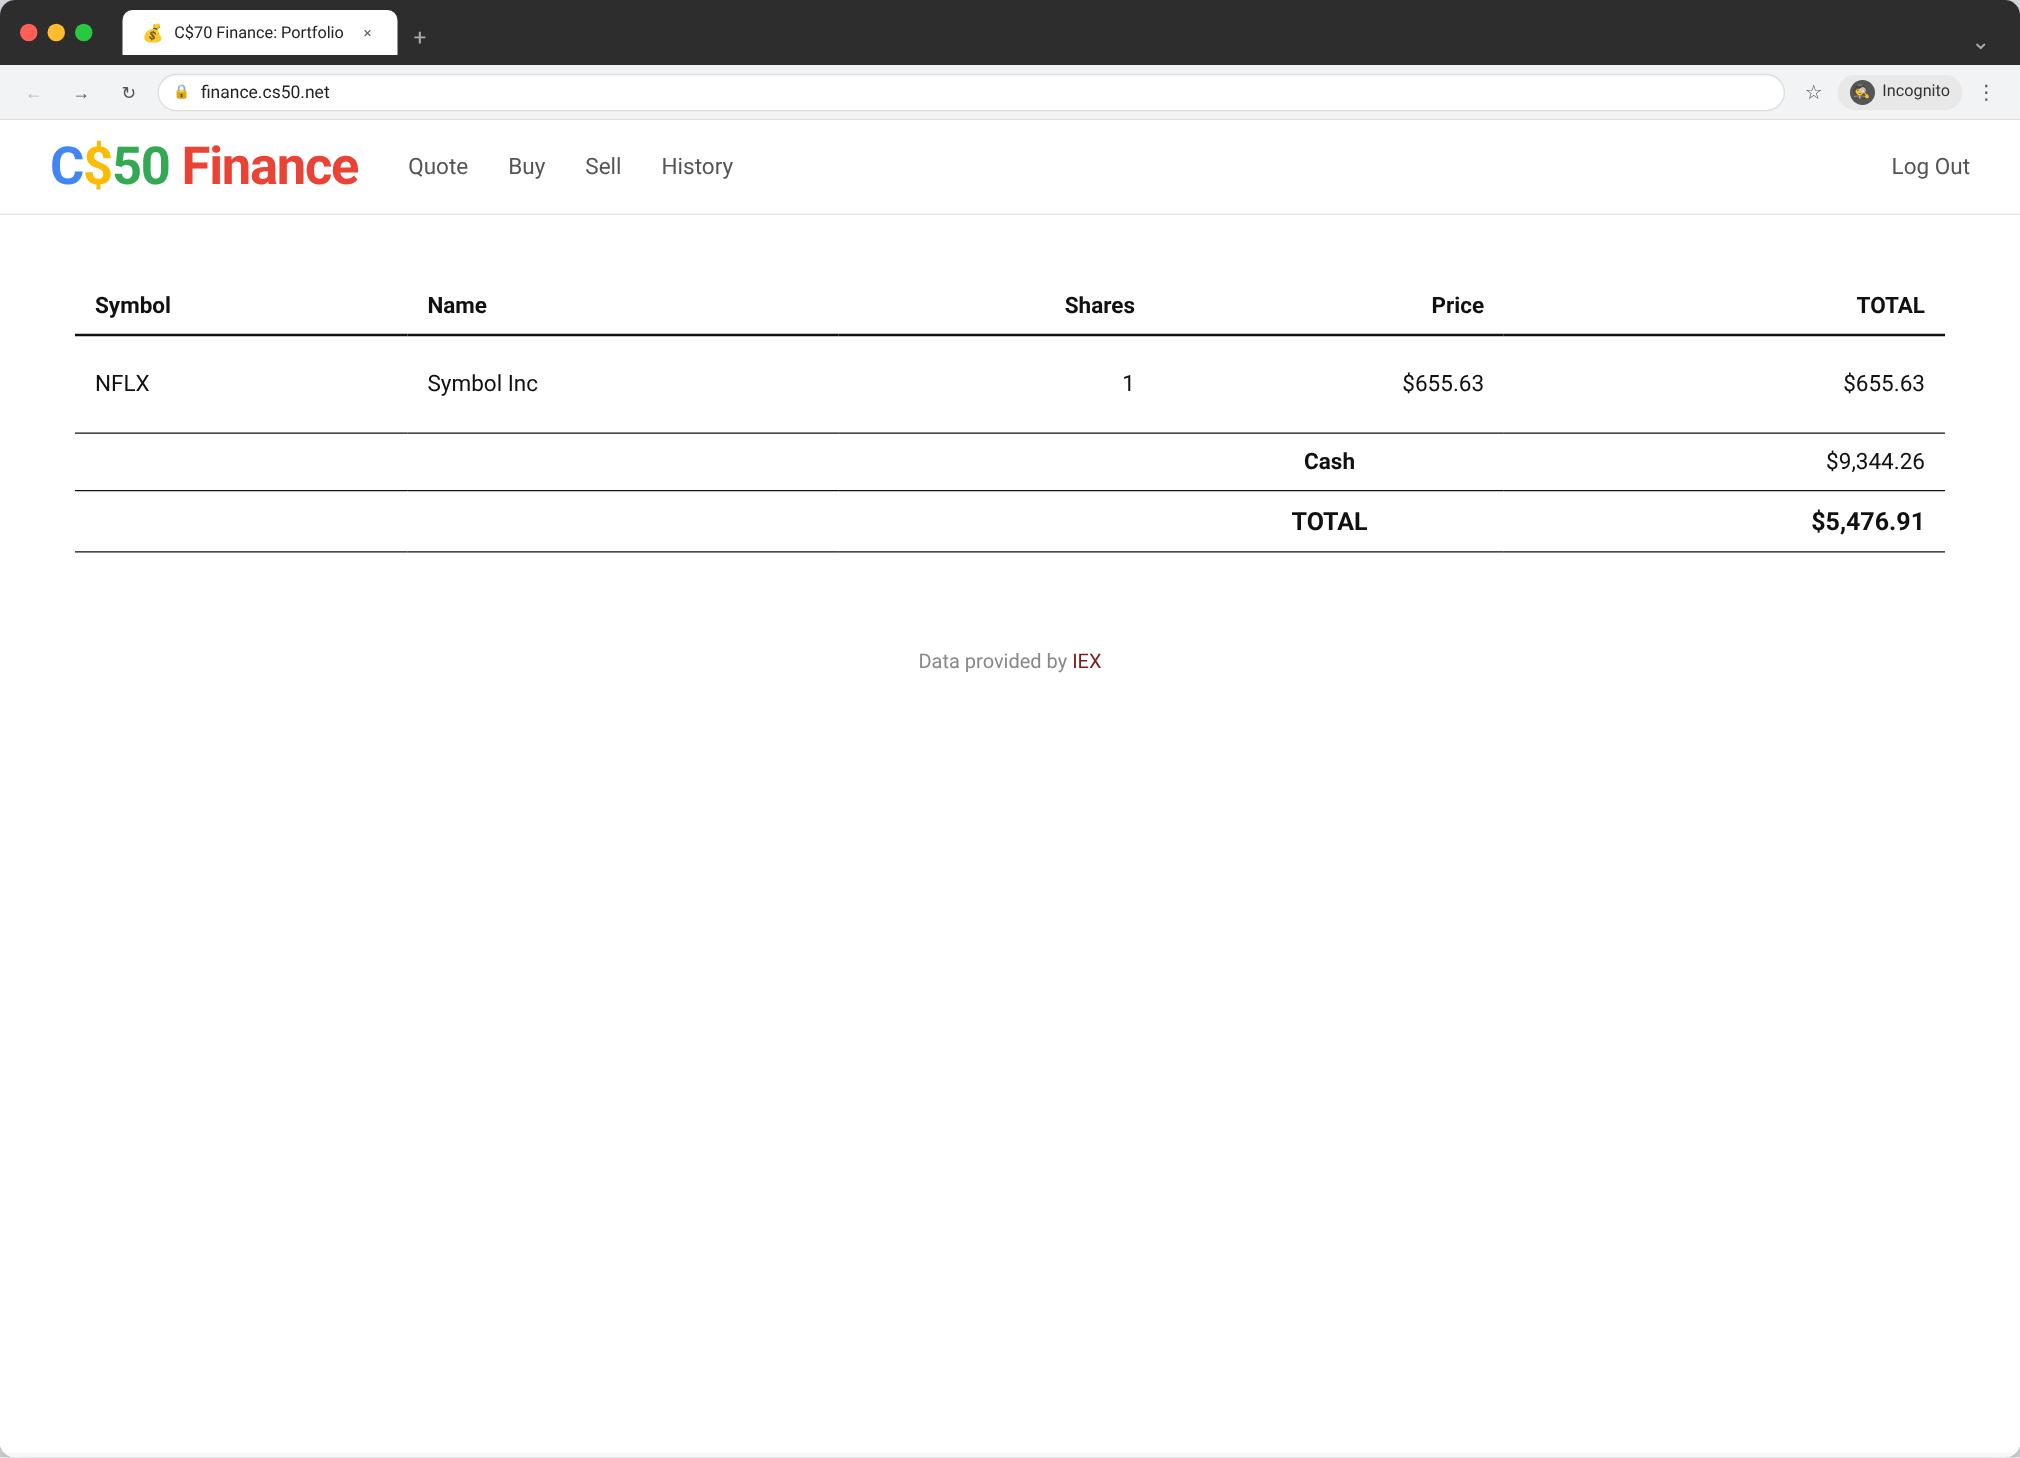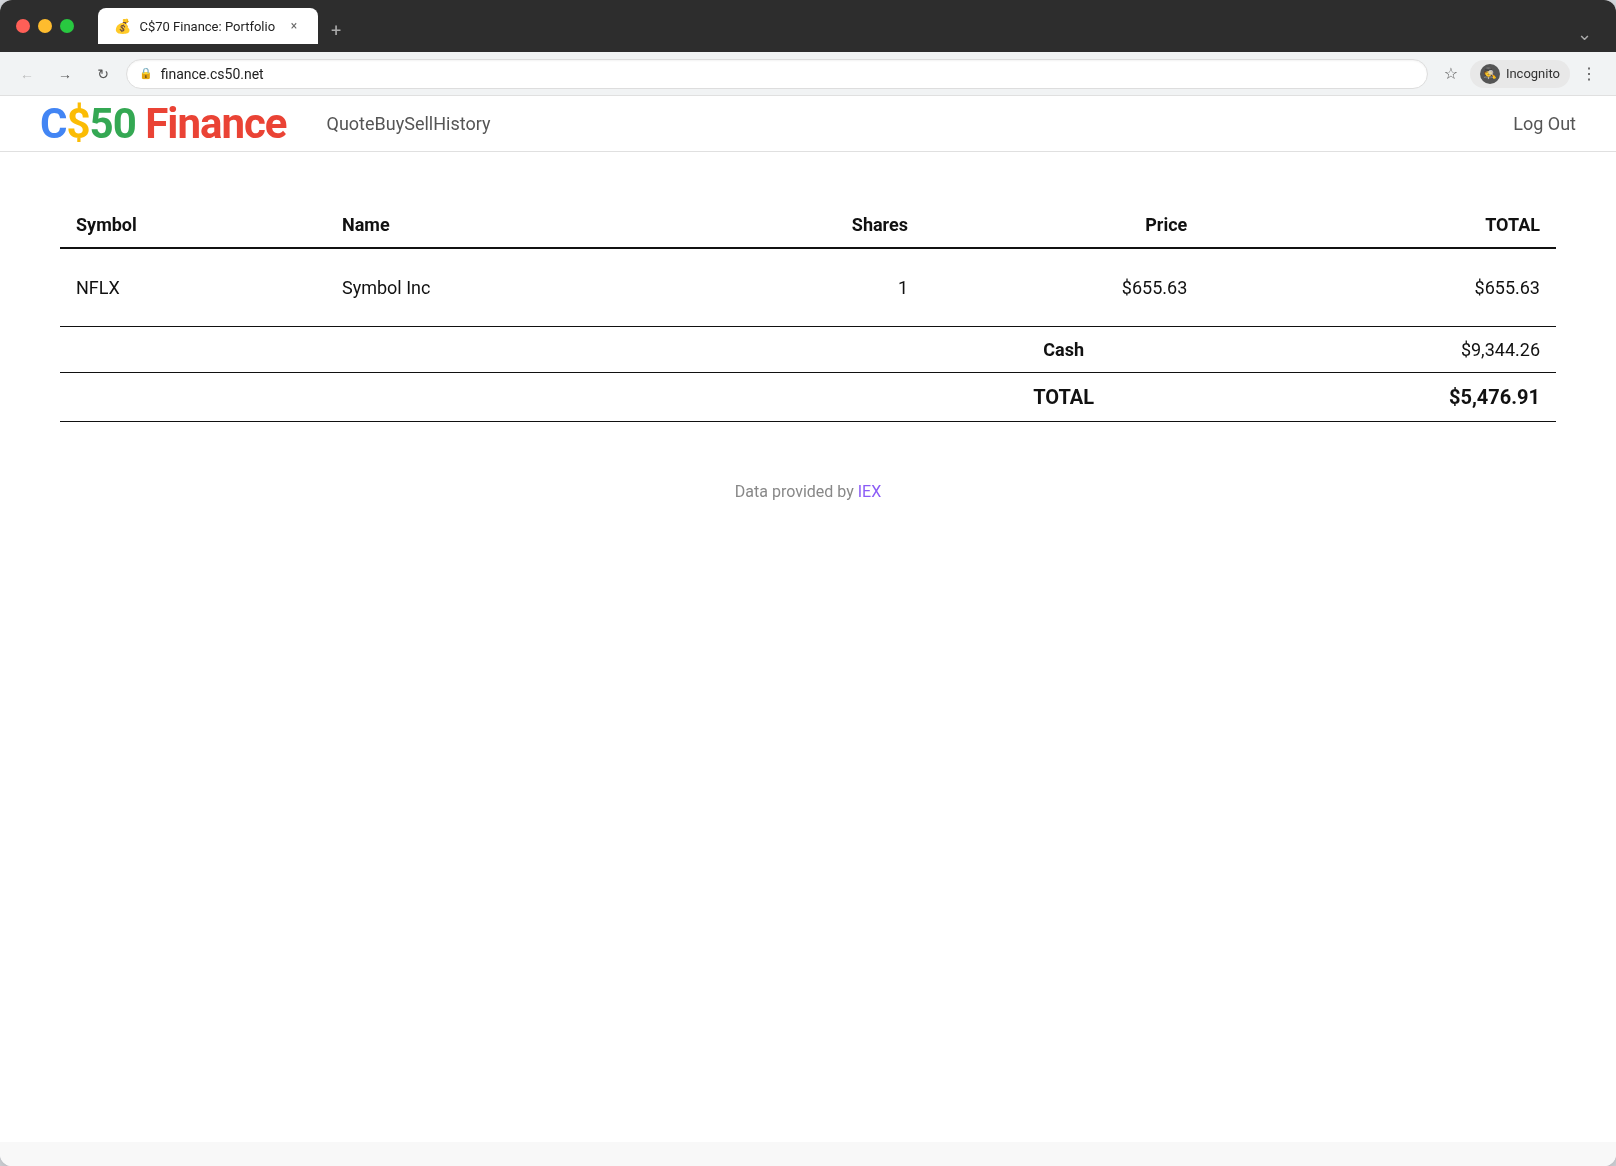--- a/index.html
+++ b/index.html
@@ -198,40 +198,41 @@
     .page-content {
       background: #f8f8f8;
       min-height: calc(1166px - 96px);
     }
 
     
     .site-header {
       background: #ffffff;
       border-bottom: 1px solid #e0e0e0;
       padding: 0 40px;
-      height: 56px;
+      height: 76px;
       display: flex;
       align-items: center;
       justify-content: space-between;
     }
 
     .site-logo {
       font-size: 42px;
       font-weight: 700;
       letter-spacing: -1px;
     }
 
     .logo-c { color: #4285f4; }
     .logo-dollar { color: #fbbc04; }
     .logo-50 { color: #34a853; }
     .logo-finance { color: #ea4335; font-weight: 700; }
 
     .site-nav {
       display: flex;
       align-items: center;
+      gap: 32px;
       margin-left: 40px;
     }
 
     .nav-link {
       font-size: 18px;
       color: #555;
       text-decoration: none;
       cursor: pointer;
     }
 
@@ -252,21 +253,21 @@
       background: #ffffff;
       margin: 0;
       padding: 50px 60px 60px 60px;
       min-height: calc(1166px - 96px - 80px);
     }
 
     
     .portfolio-table {
       width: 100%;
       border-collapse: collapse;
-      margin-bottom: 20px;
+      margin-bottom: 37px;
     }
 
     .portfolio-table th {
       font-size: 18px;
       font-weight: 700;
       color: #111;
       padding: 12px 16px;
       text-align: left;
       border-bottom: 2px solid #111;
     }
@@ -315,21 +316,21 @@
 
     
     .page-footer {
       text-align: center;
       padding: 40px 0 60px 0;
       font-size: 16px;
       color: #888;
     }
 
     .page-footer a {
-      color: #8b5cf6;
+      color: #7f1d1d;
       text-decoration: none;
     }
 
     .header-left {
       display: flex;
       align-items: center;
     }
   </style>
 </head>
 <body>

